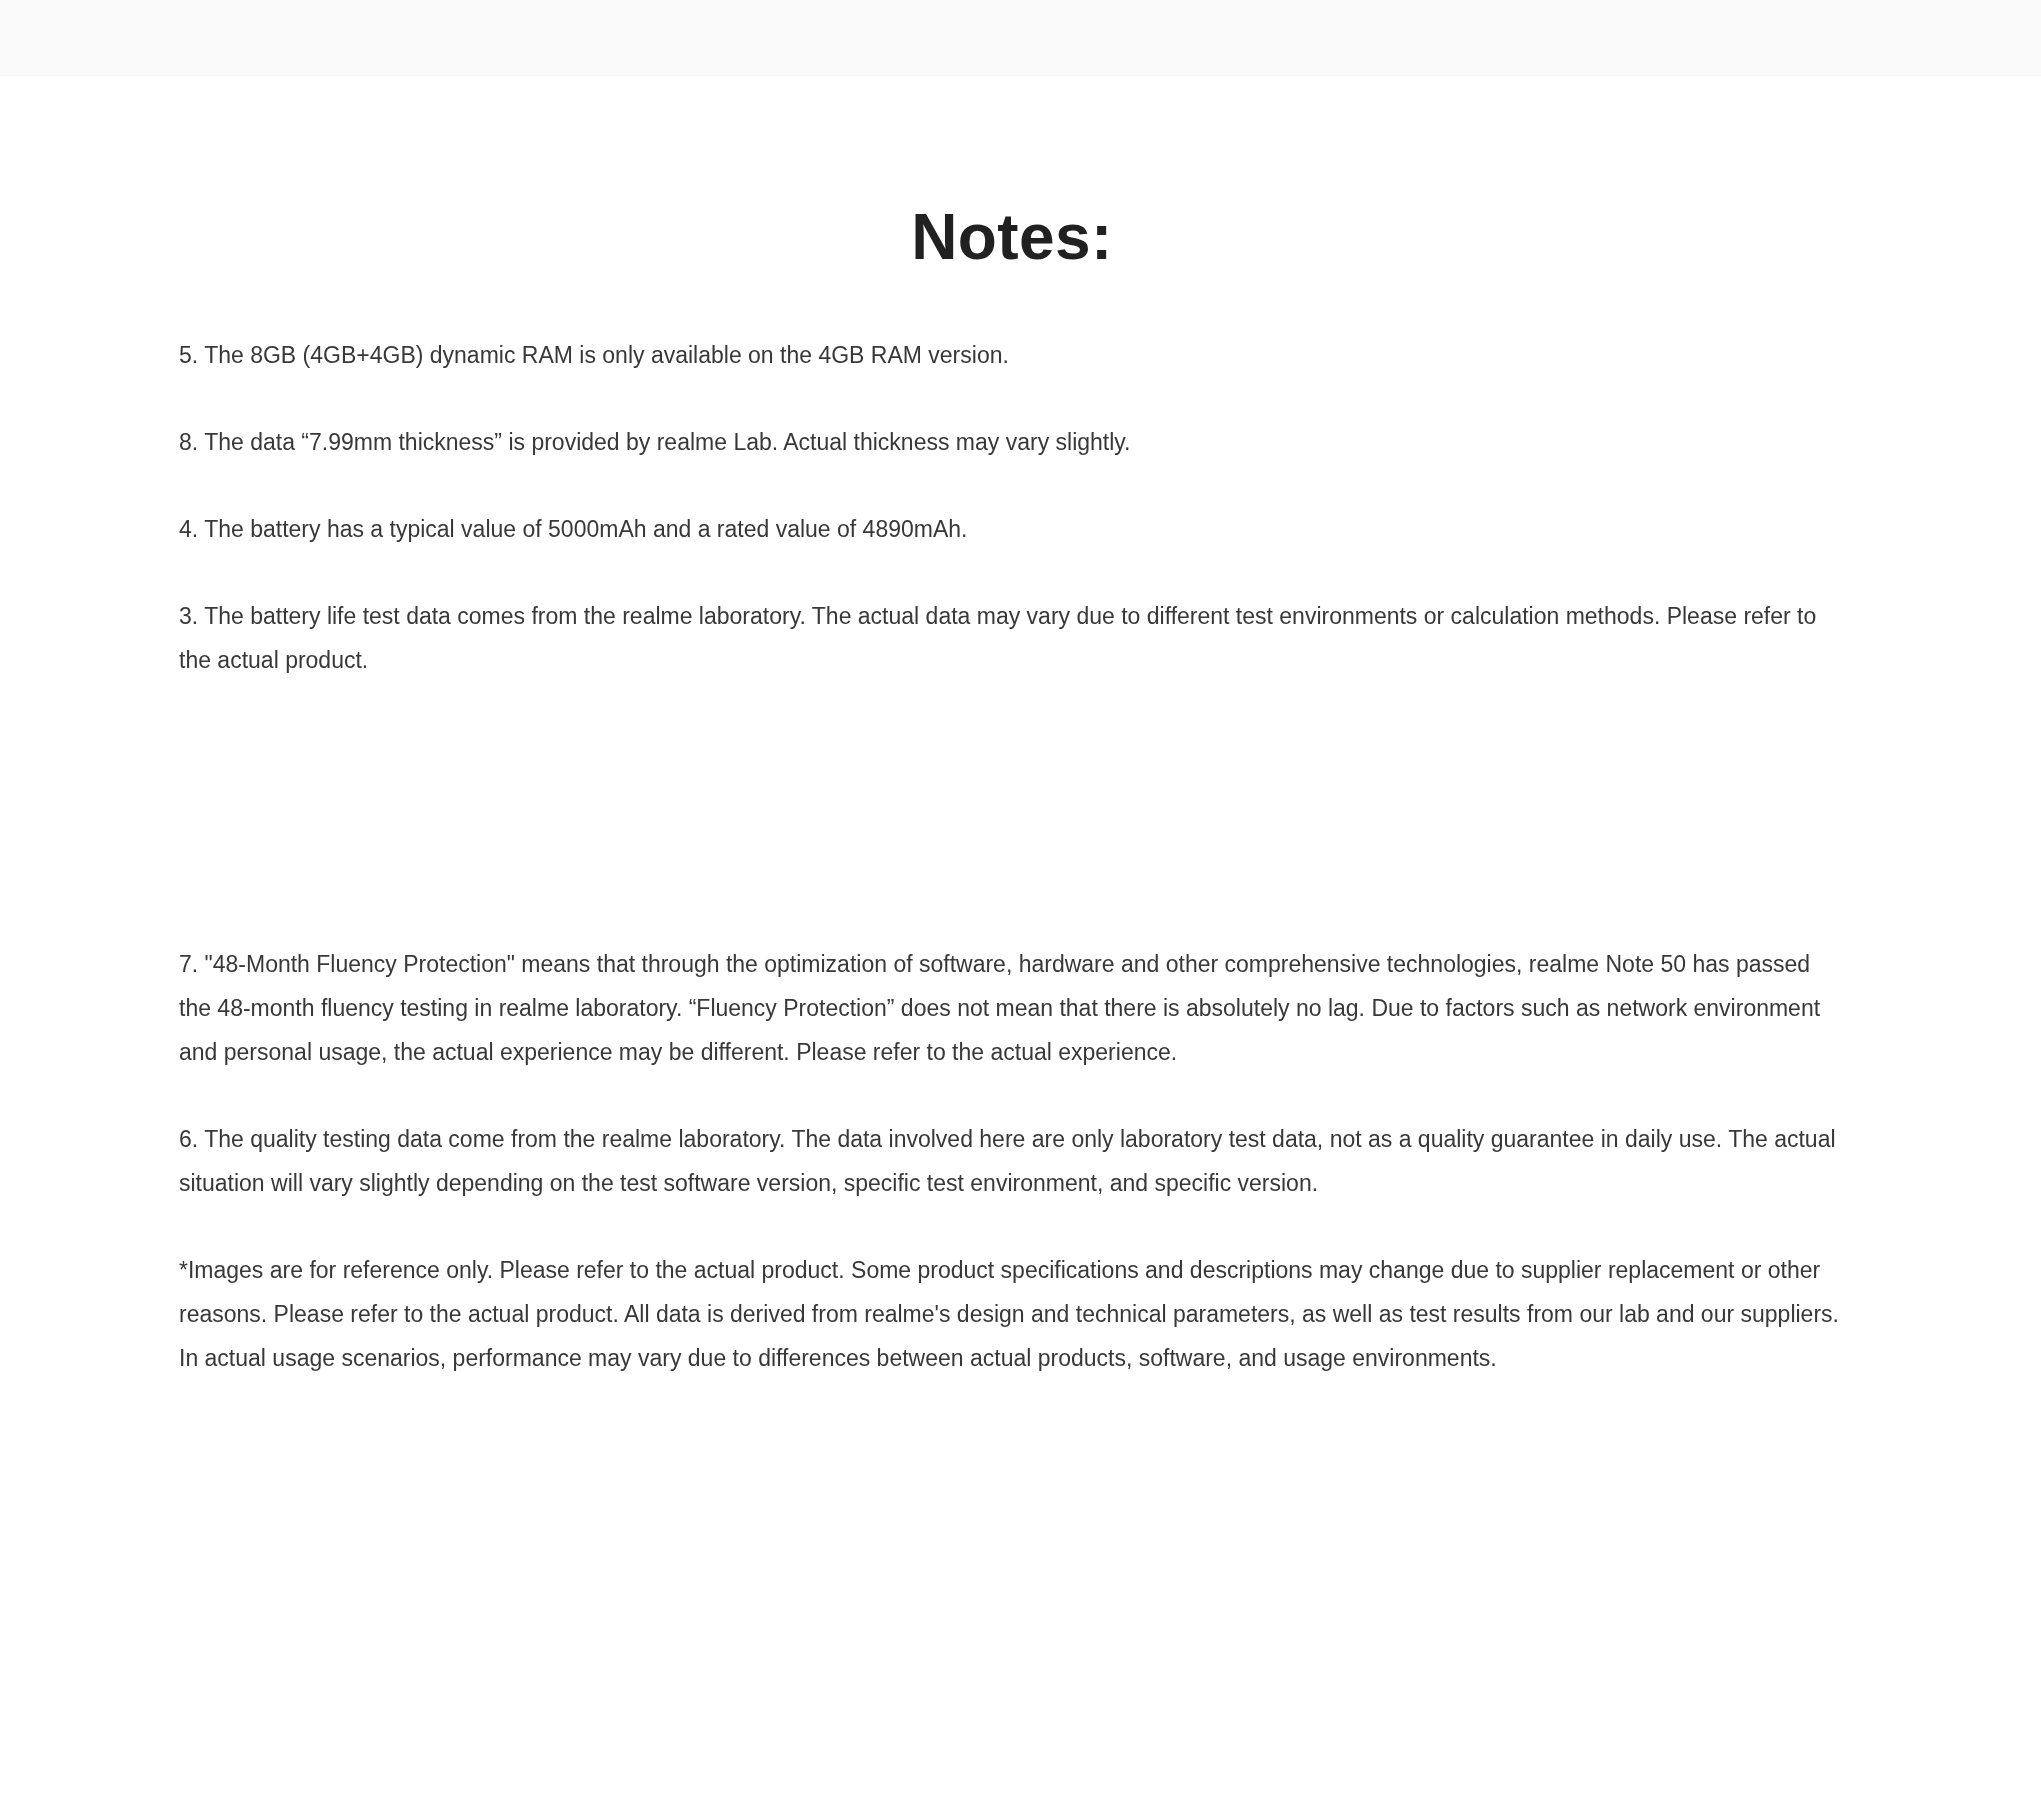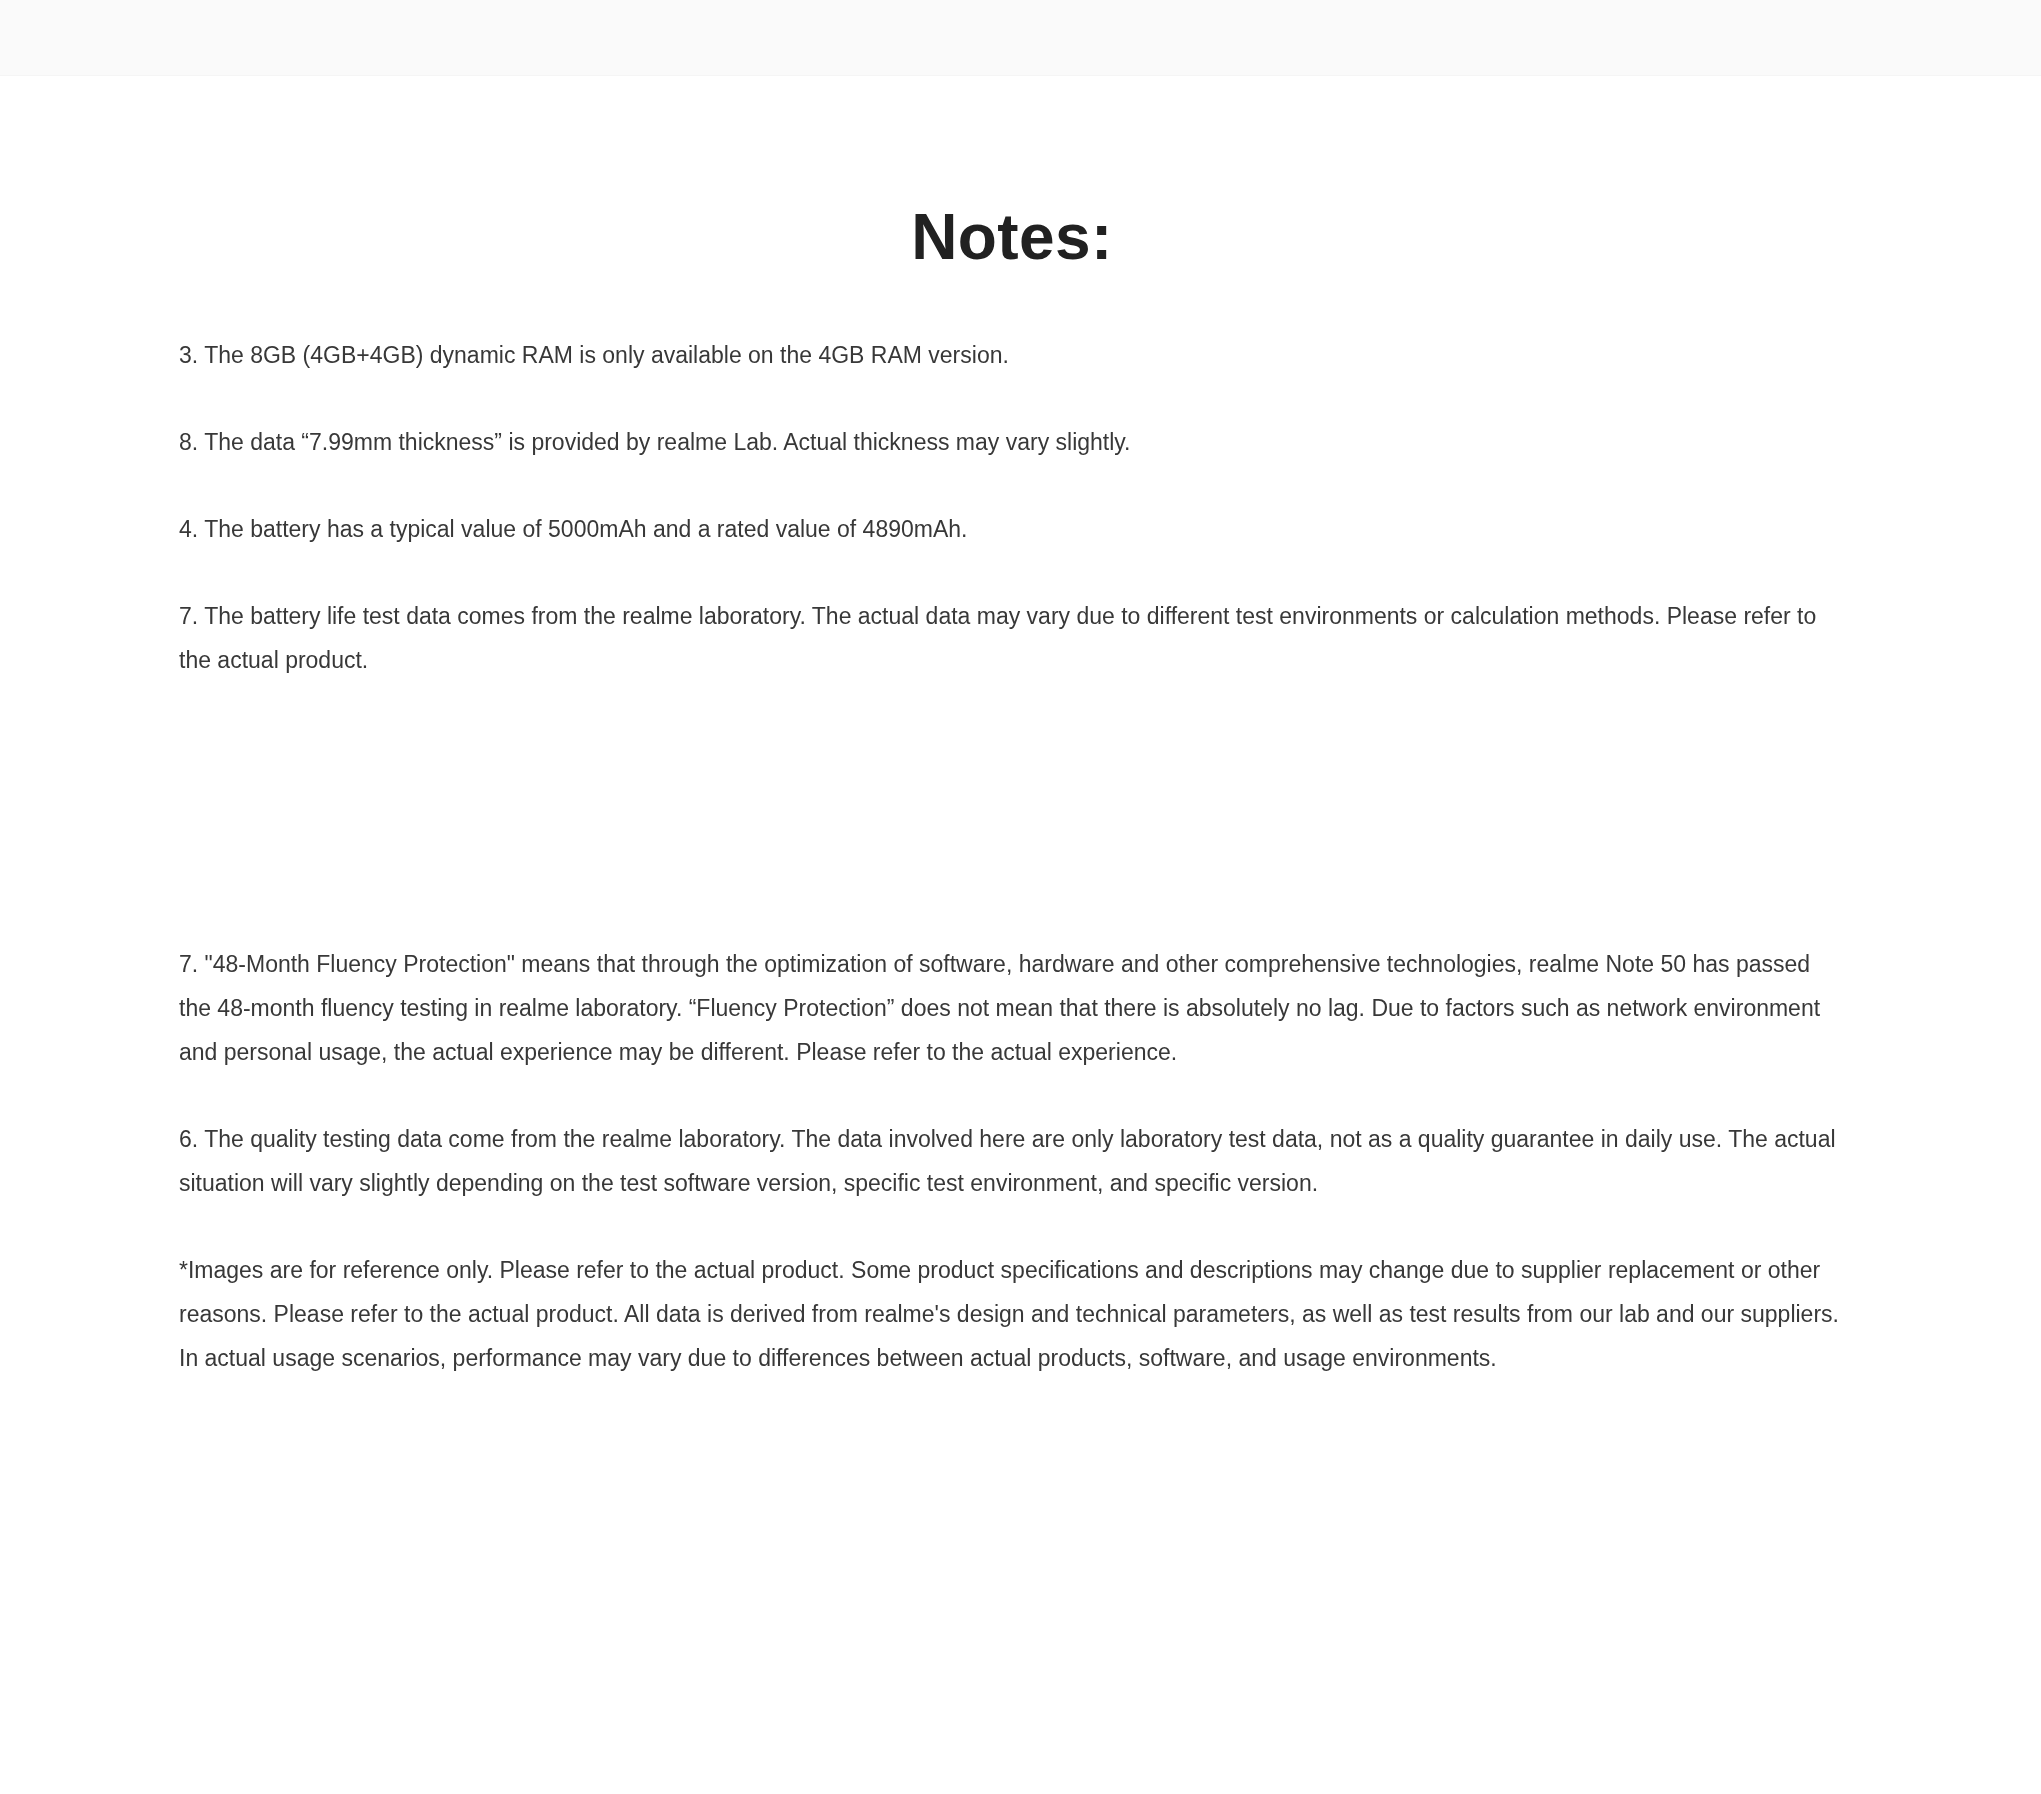--- a/index.html
+++ b/index.html
@@ -47,24 +47,24 @@
   }
 </style>
 </head>
 <body>
 
 <div class="top-bar"></div>
 
 <div class="content">
   <h1 class="page-title">Notes:</h1>
 
-  <p class="note">3. The 8GB (4GB+4GB) dynamic RAM is only available on the 4GB RAM version.</p>
+  <p class="note">5. The 8GB (4GB+4GB) dynamic RAM is only available on the 4GB RAM version.</p>
   <p class="note">8. The data “7.99mm thickness” is provided by realme Lab. Actual thickness may vary slightly.</p>
   <p class="note">4. The battery has a typical value of 5000mAh and a rated value of 4890mAh.</p>
-  <p class="note">7. The battery life test data comes from the realme laboratory. The actual data may vary due to different test environments or calculation methods. Please refer to the actual product.</p>
+  <p class="note">3. The battery life test data comes from the realme laboratory. The actual data may vary due to different test environments or calculation methods. Please refer to the actual product.</p>
 
   <div class="notes-gap"></div>
 
   <p class="note">7. "48-Month Fluency Protection" means that through the optimization of software, hardware and other comprehensive technologies, realme Note 50 has passed the 48-month fluency testing in realme laboratory. “Fluency Protection” does not mean that there is absolutely no lag. Due to factors such as network environment and personal usage, the actual experience may be different. Please refer to the actual experience.</p>
   <p class="note">6. The quality testing data come from the realme laboratory. The data involved here are only laboratory test data, not as a quality guarantee in daily use. The actual situation will vary slightly depending on the test software version, specific test environment, and specific version.</p>
   <p class="note">*Images are for reference only. Please refer to the actual product. Some product specifications and descriptions may change due to supplier replacement or other reasons. Please refer to the actual product. All data is derived from realme's design and technical parameters, as well as test results from our lab and our suppliers. In actual usage scenarios, performance may vary due to differences between actual products, software, and usage environments.</p>
 </div>
 
 
 </body></html>

